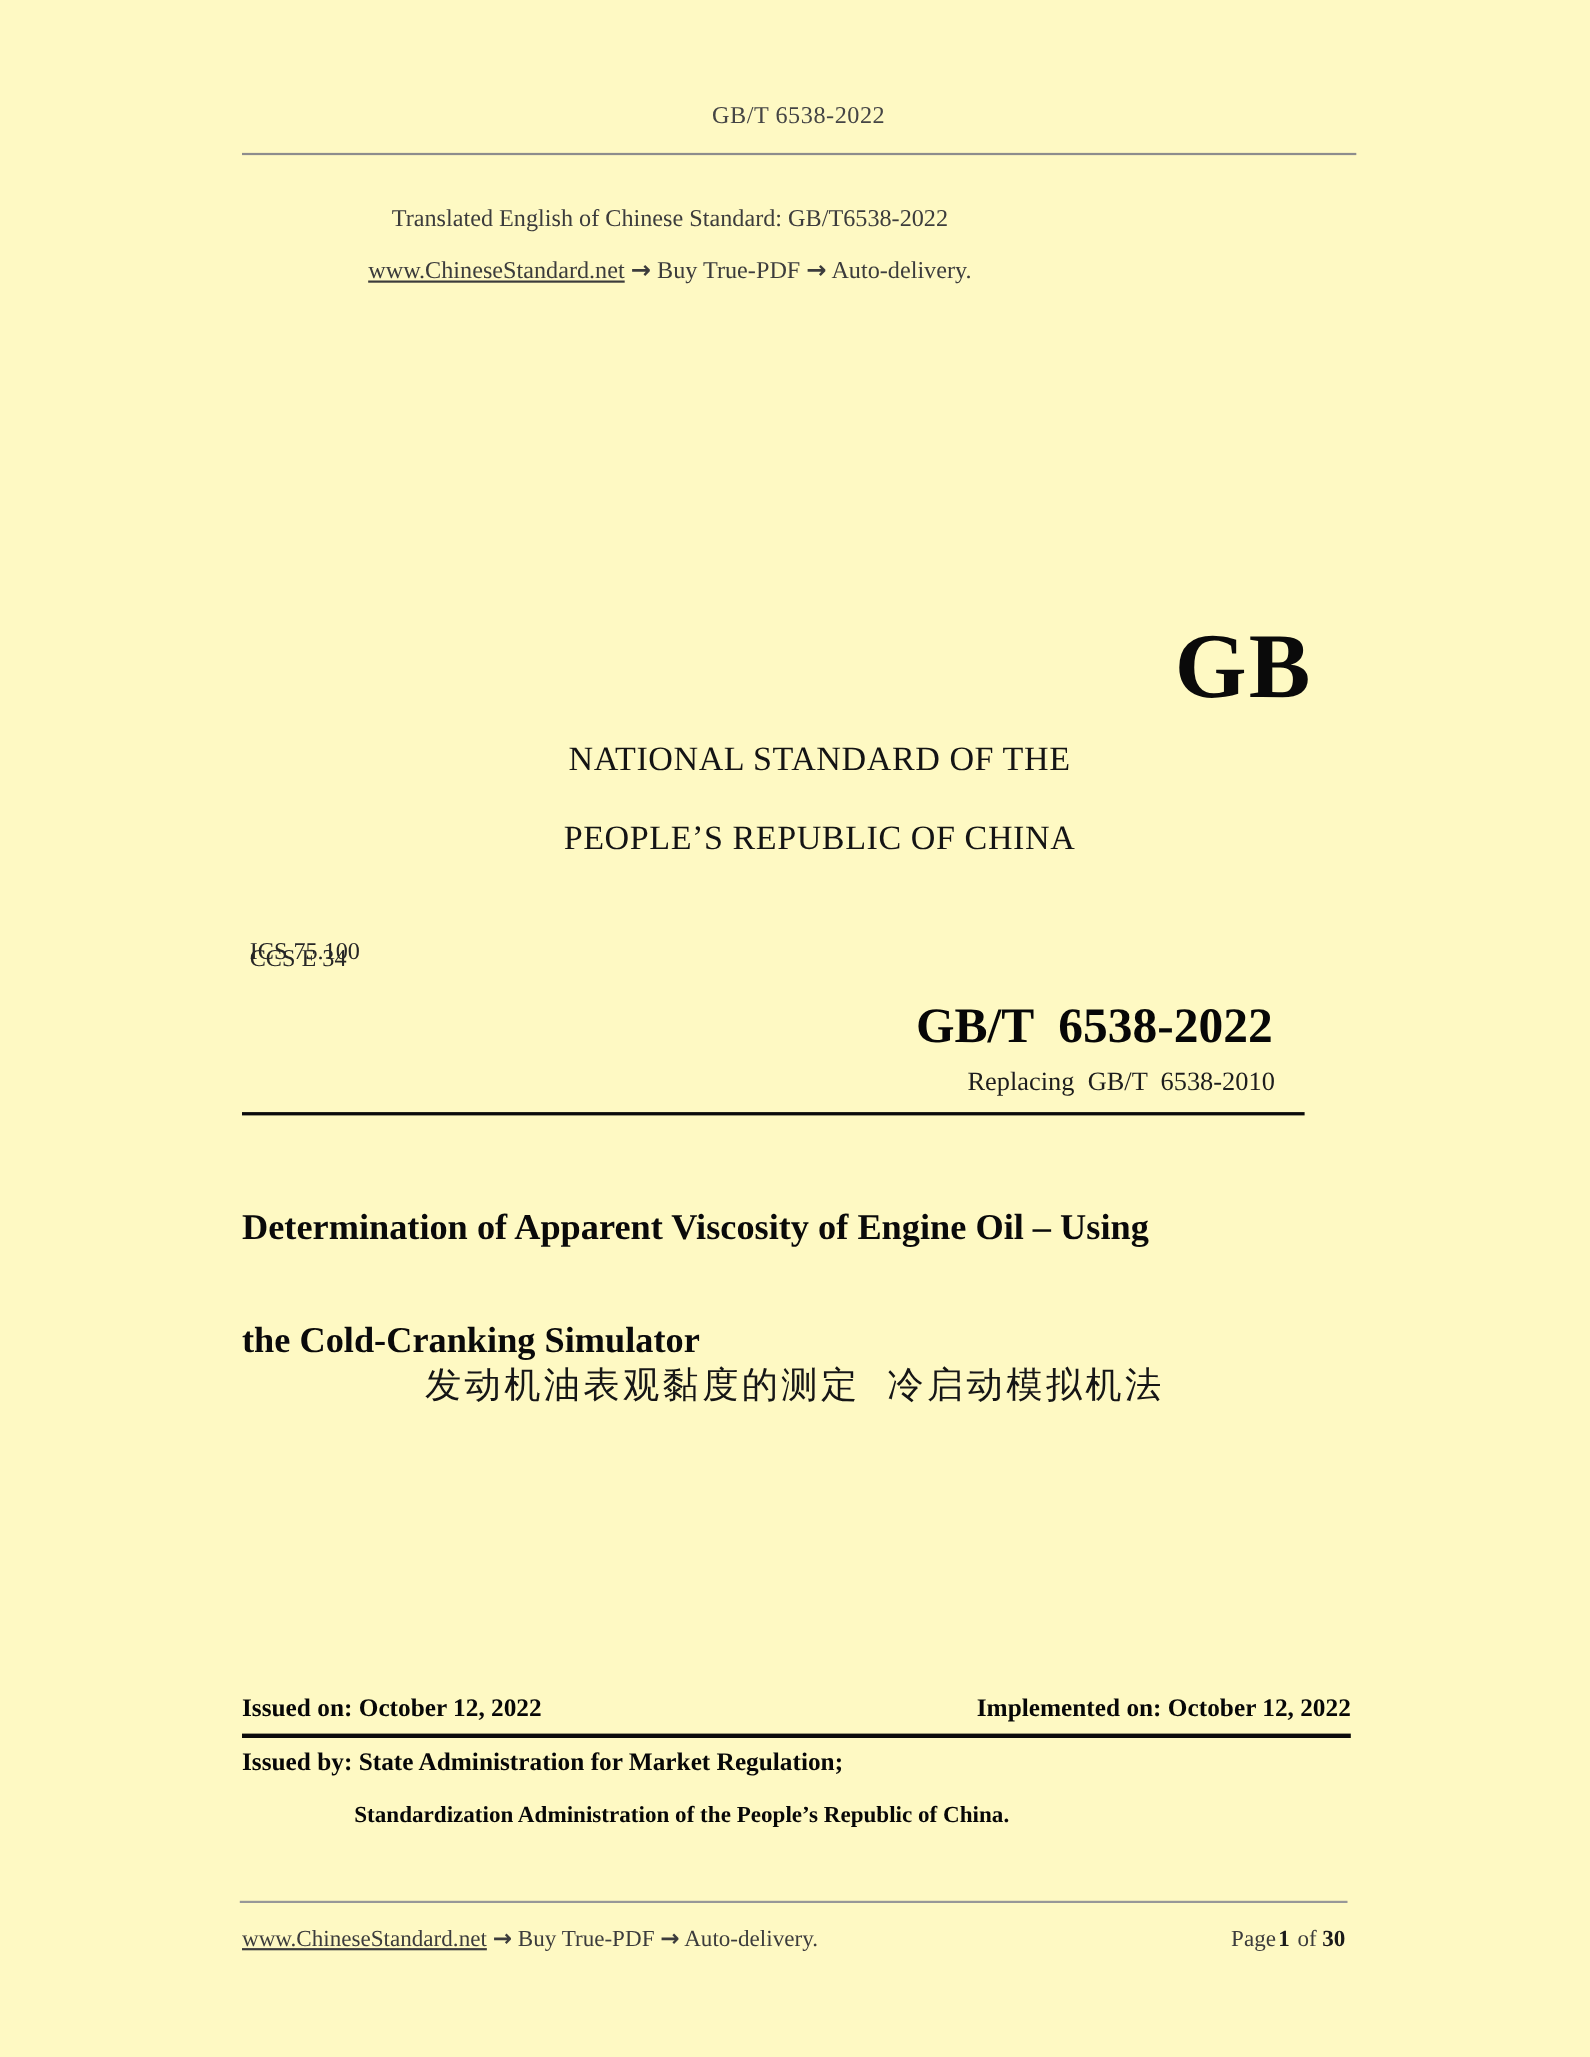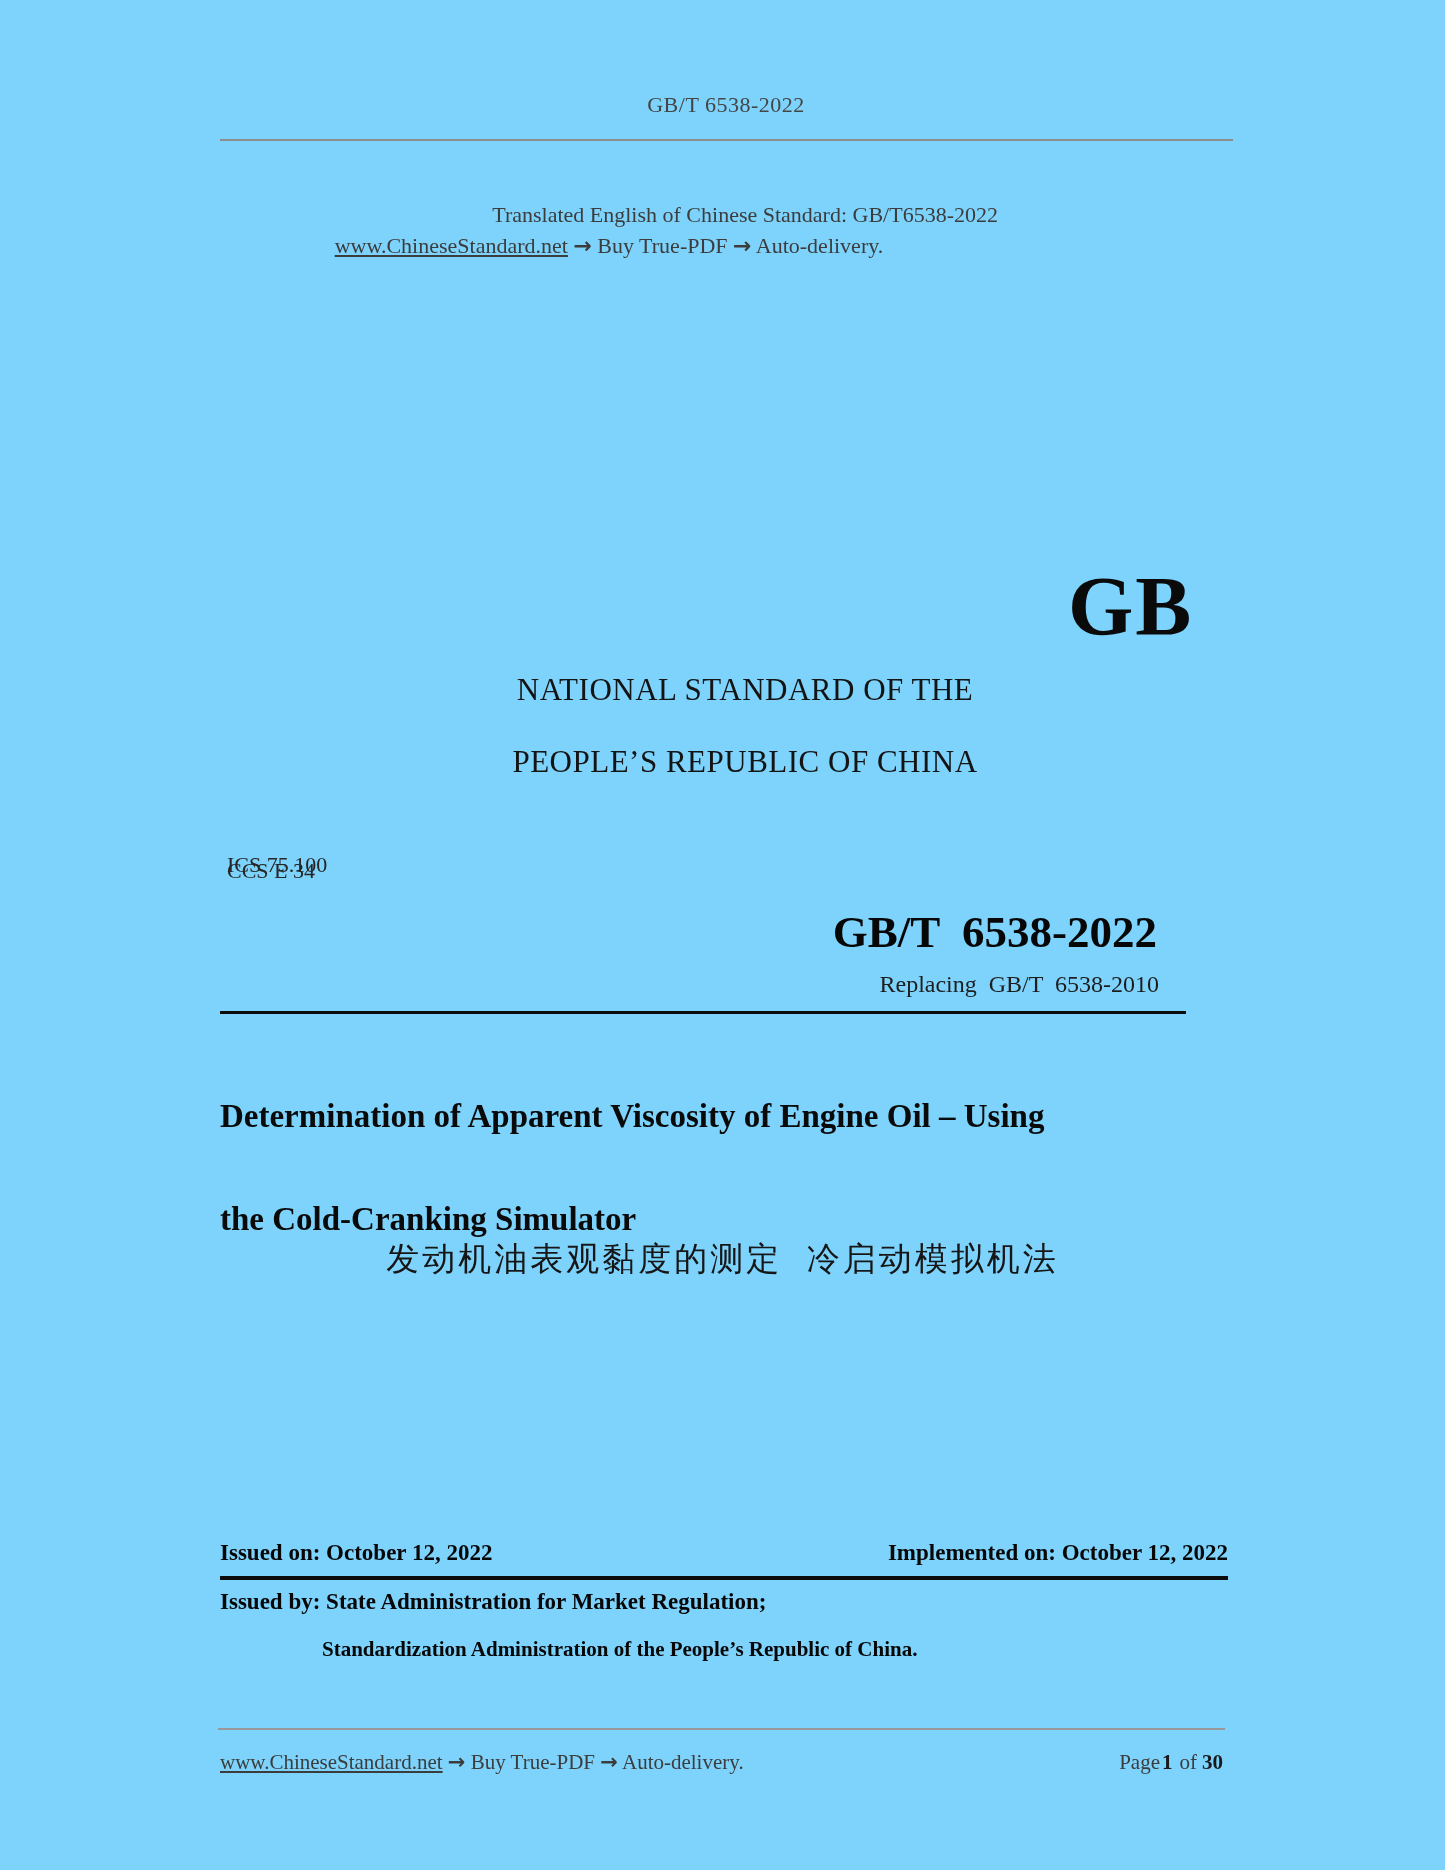--- a/index.html
+++ b/index.html
@@ -1,30 +1,30 @@
 <!DOCTYPE html>
 <html><head>
 <meta charset="utf-8">
 <style>
   html,body { margin:0; padding:0; background:#ffffff; }
   .page {
-    position:relative; width:1445px; height:1870px; background:#7dd3fc;
+    position:relative; width:1445px; height:1870px; background:#fef9c3;
     font-family:"Liberation Serif", "DejaVu Serif", serif;
     color:#222; overflow:hidden;
   }
   .abs { position:absolute; }
 
   
   .hdr-num { left:220px; top:92px; width:1012px; text-align:center;
              font-size:22px; color:#454545; letter-spacing:0.5px; }
   .hdr-rule { left:220px; top:139px; width:1013px; height:2px; background:#8d8d8d; }
 
   
   .intro { left:220px; width:778px; text-align:center; font-size:22px; color:#3c3c3c; white-space:nowrap; }
-  .t1 { top:202px;text-align:right; }
+  .t1 { top:185px; }
   .t2 { top:233px; }
   .t3 { top:281px; }
   .link { color:inherit; text-decoration:underline; cursor:pointer; }
   .arrow { font-family:"DejaVu Sans", sans-serif; font-weight:bold; color:#3c3c3c; }
 
   
   .gb-logo { left:1068px; top:565px; font-size:84px; line-height:1; font-weight:bold;
              color:#0a0a0a; letter-spacing:2px; }
 
   

